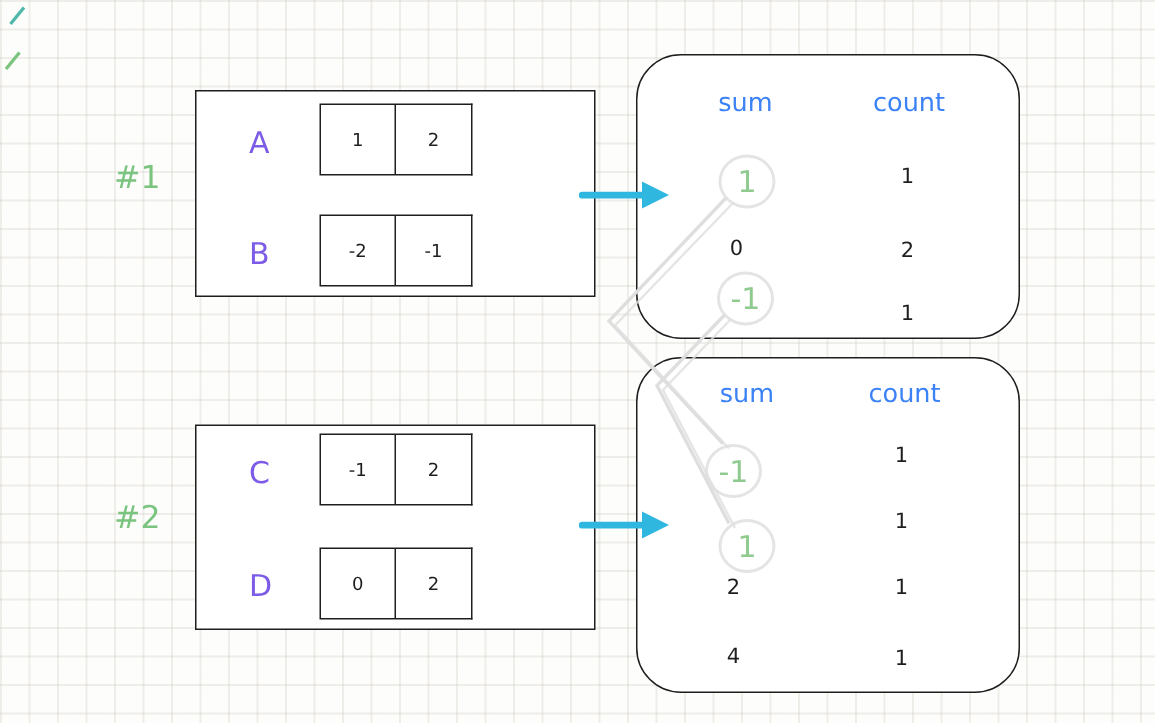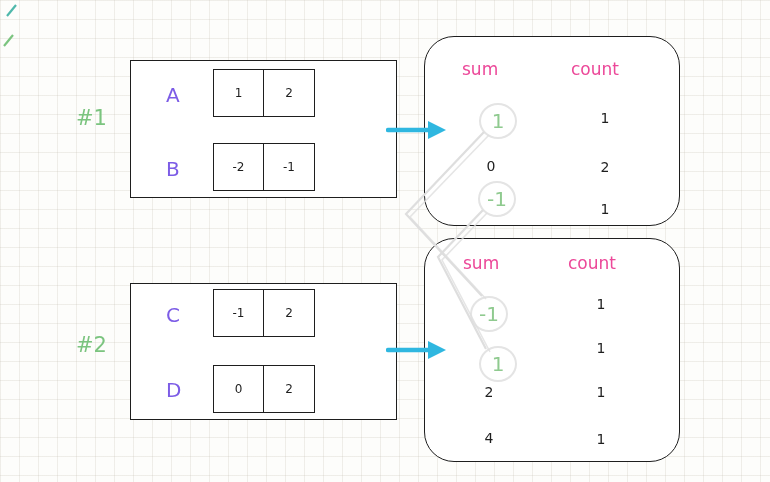--- a/index.html
+++ b/index.html
@@ -50,23 +50,23 @@
   
   .result-box {
     position: absolute;
     border: 1.5px solid #1e1e1e;
     border-radius: 30px;
     background: #ffffff;
     z-index: 2;
   }
   .rheader {
     position: absolute;
-    color: #ec4899;
+    color: #3b82f6;
     font-size: 17px;
-    width: 70px; text-align: left;
+    width: 70px; text-align: center;
   }
   .sum-plain, .count-val {
     position: absolute;
     color: #1e1e1e;
     font-size: 14px;
     width: 40px; text-align: center;
     line-height: 16px;
   }
   .sum-circled {
     position: absolute;

